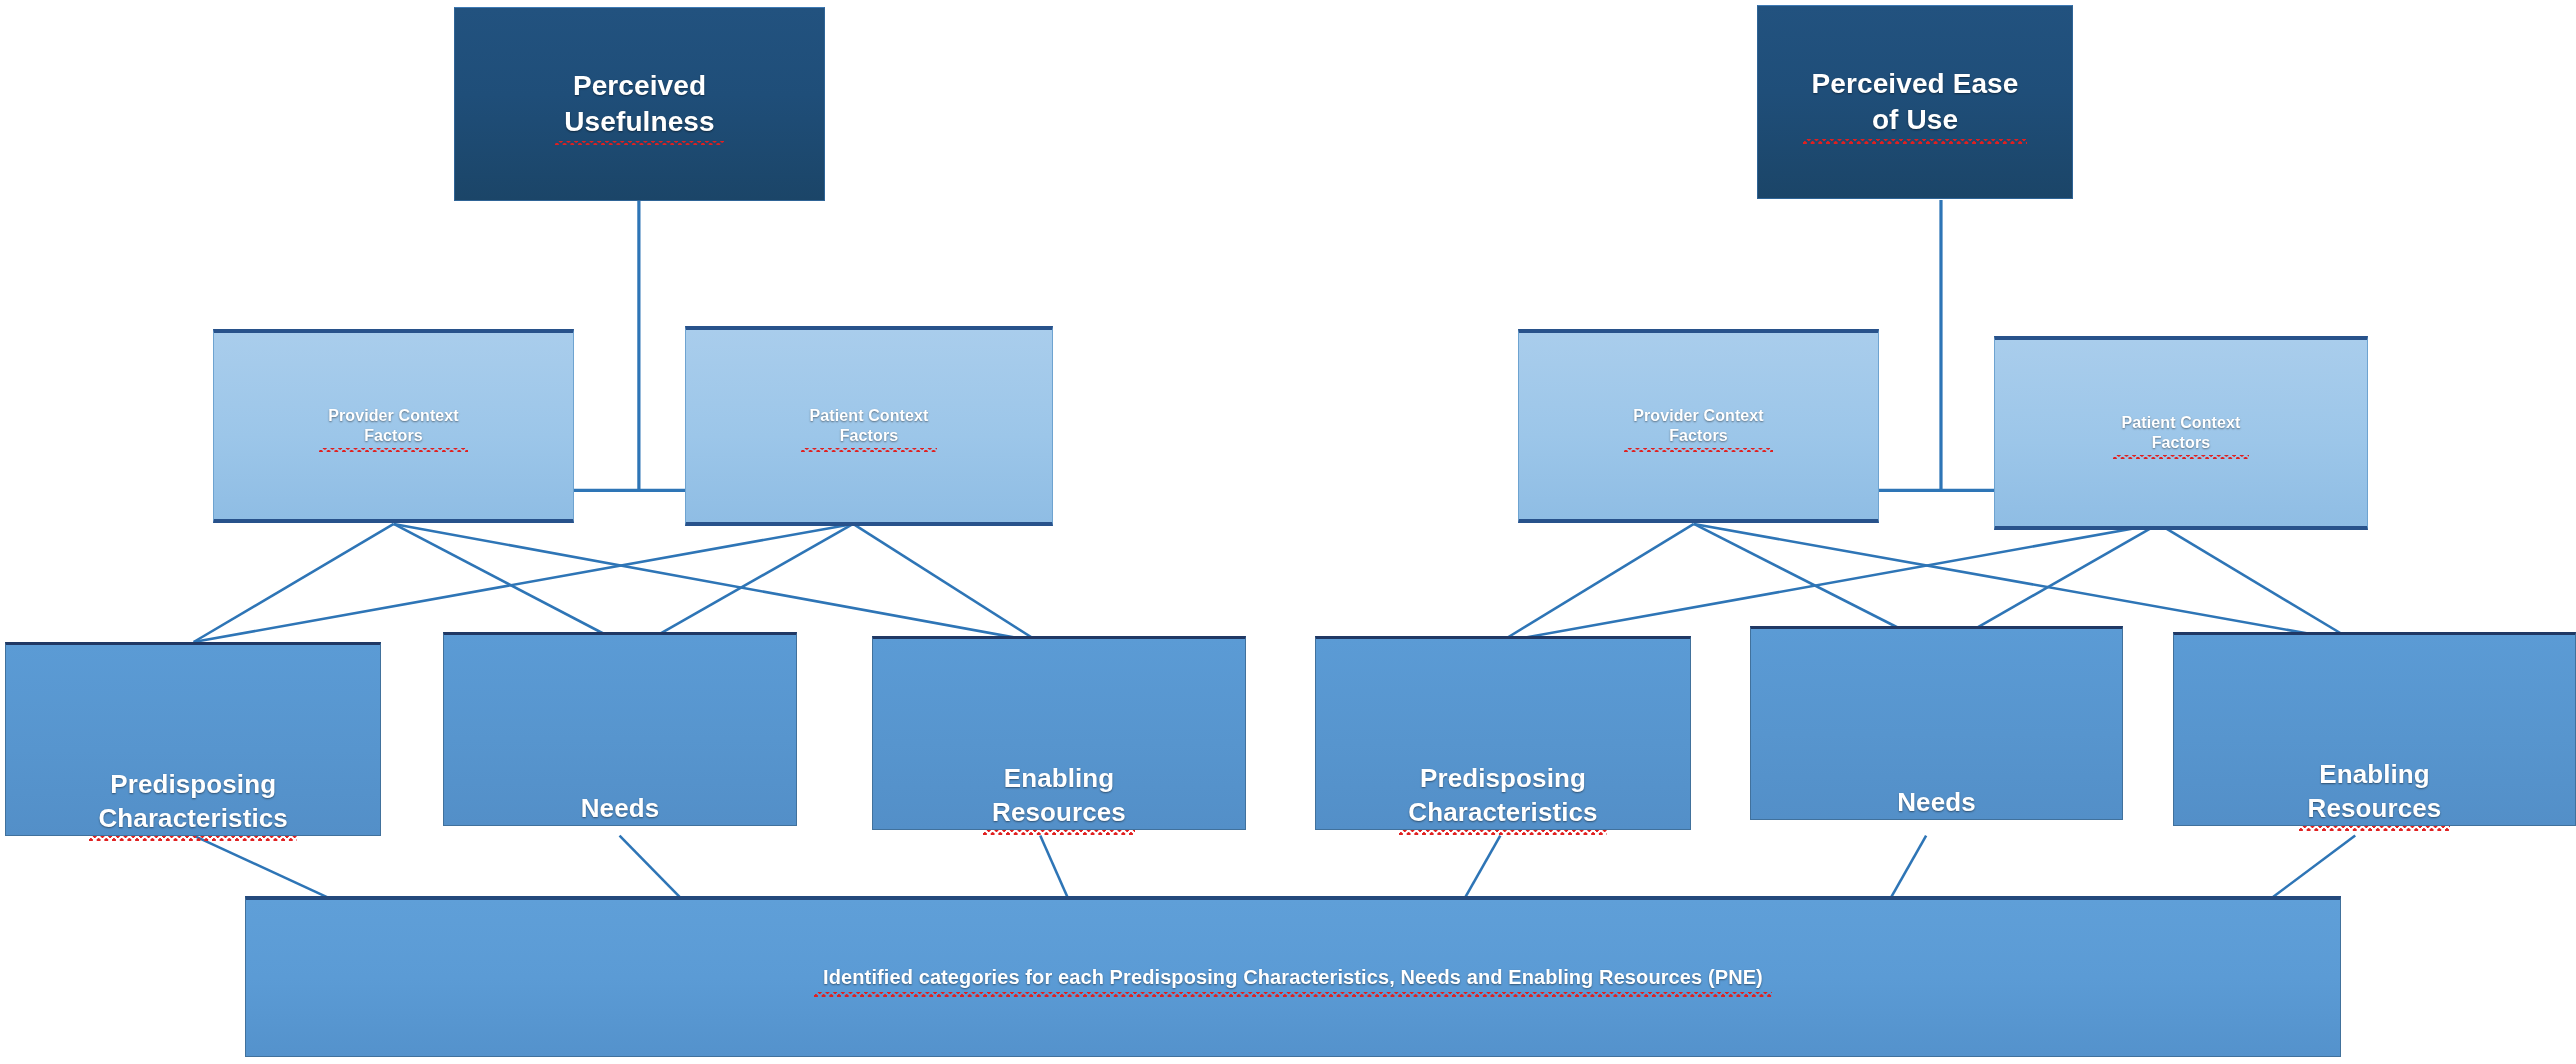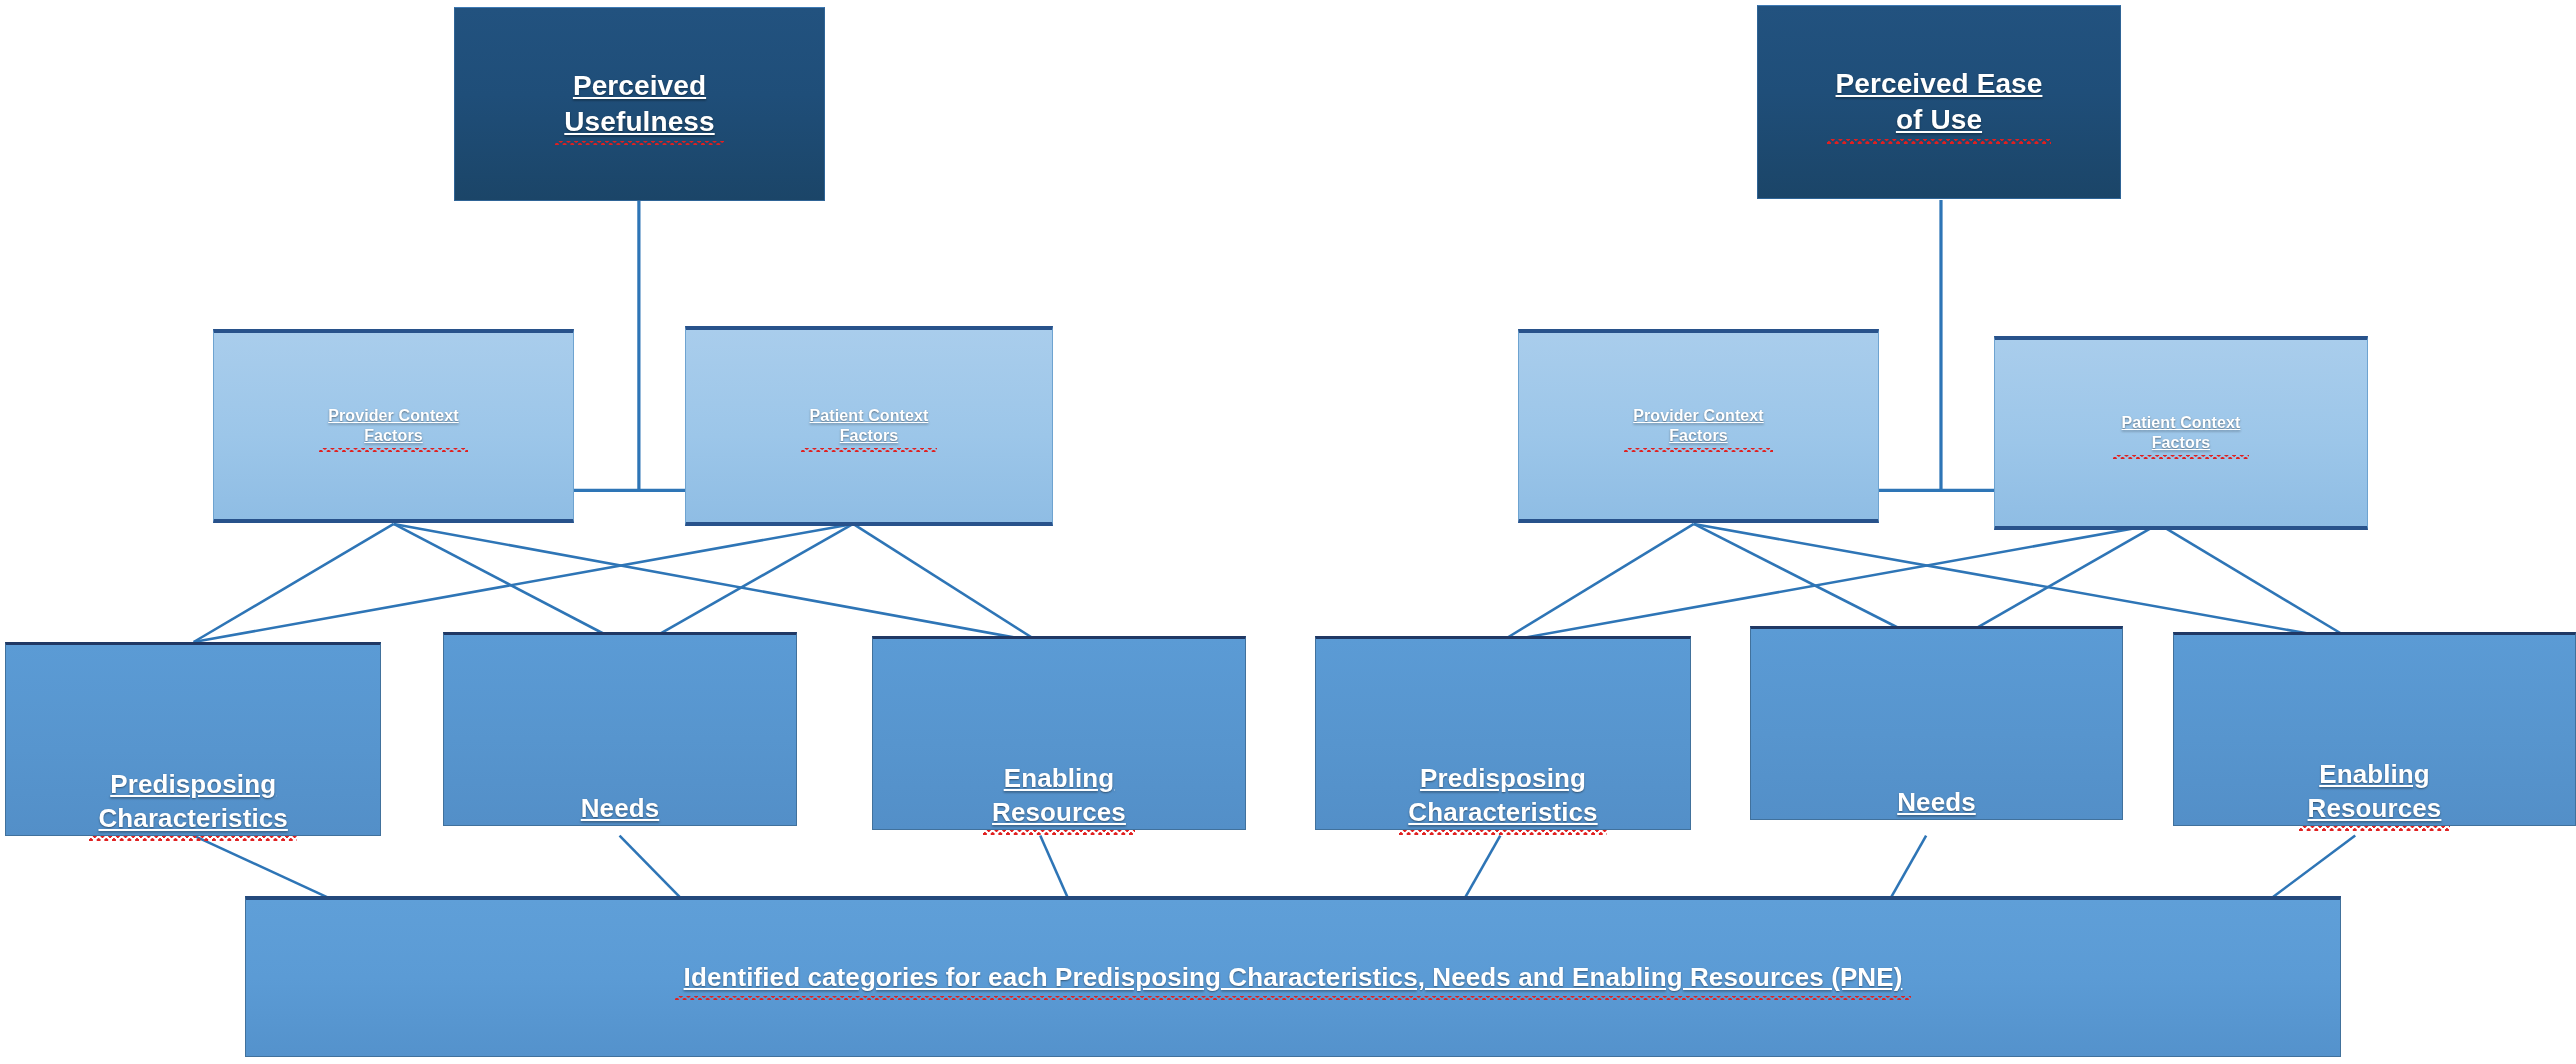--- a/index.html
+++ b/index.html
@@ -31,21 +31,20 @@
     box-sizing: border-box;
     display: flex;
     align-items: center;
     justify-content: center;
     text-align: center;
     color: #ffffff;
     font-weight: bold;
     line-height: 1.28;
     letter-spacing: 0.1px;
     text-shadow: 0 1.3px 1.9px rgba(0,0,0,0.45);
-    text-decoration: underline;
   }
   
   .lvl1 {
     background: linear-gradient(180deg, #22527f 0%, #1f4e79 45%, #1b4568 100%);
     border: 1.3px solid #2f6496;
     border-top: 1.9px solid #3f7ab4;
     font-size: 28px;
   }
   
   .lvl2 {
@@ -61,21 +60,21 @@
     border: 0.6px solid #41719c;
     border-top: 3.9px solid #203864;
     font-size: 26px;
     align-items: flex-end;
   }
   
   .lvlbar {
     background: linear-gradient(180deg, #5f9fd8 0%, #5b9bd5 50%, #5492cc 100%);
     border: 0.6px solid #41719c;
     border-top: 4.5px solid #24497c;
-    font-size: 26px;
+    font-size: 20px;
   }
   .label {
     padding: 0 9px;
     white-space: pre-line;
   }
   
   .sq {
     position: relative;
     display: inline-block;
   }
@@ -131,21 +130,21 @@
       <path d="M 2985 1295 L 2930 1392"></path>
       <path d="M 3650 1295 L 3520 1392"></path>
     </g>
   </svg>
 
   <div class="node lvl1" style="left:454px; top:6.5px; width:371px; height:194px;">
     <span class="label sq">Perceived
 Usefulness</span>
   </div>
 
-  <div class="node lvl1" style="left:1757px; top:5.2px; width:364px; height:194px;">
+  <div class="node lvl1" style="left:1757px; top:5.2px; width:316px; height:194px;">
     <span class="label sq">Perceived Ease
 of Use</span>
   </div>
 
   <div class="node lvl2" style="left:213px; top:329px; width:361px; height:194px;">
     <span class="label sq">Provider Context
 Factors</span>
   </div>
 
   <div class="node lvl2" style="left:685px; top:326px; width:368px; height:200px;">

